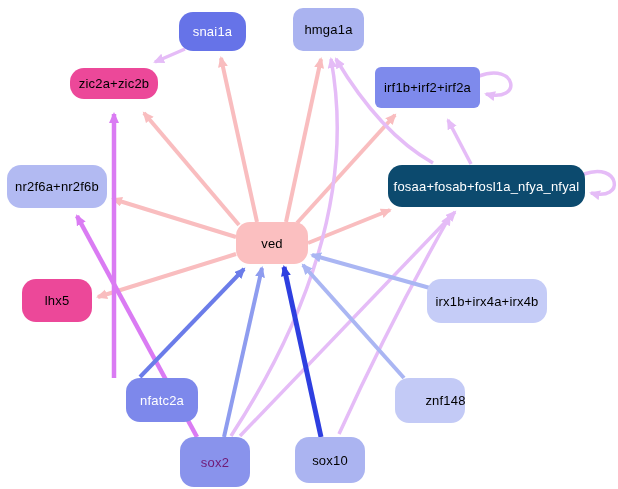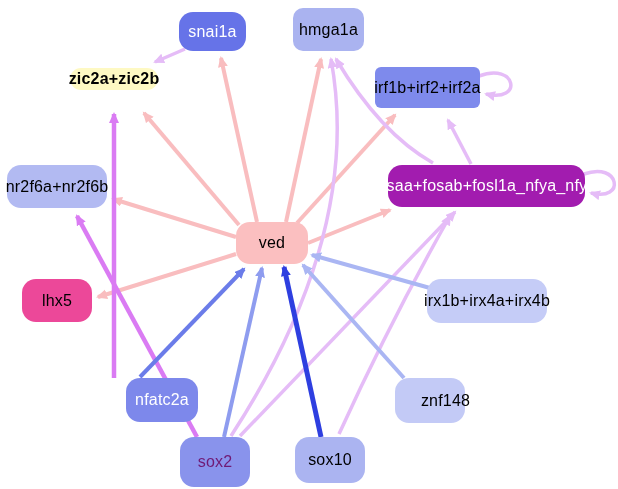--- a/index.html
+++ b/index.html
@@ -8,21 +8,21 @@
     width:618px;height:489px;
     background:#ffffff;
     font-family:"Liberation Sans", sans-serif;
     overflow:hidden;
   }
   #edges{position:absolute;left:0;top:0;}
   .node{
     position:absolute;
     display:flex;align-items:center;justify-content:center;
     border-radius:14px;
-    font-size:16px;
+    font-size:13px;
     line-height:1;
     letter-spacing:0.2px;
     box-sizing:border-box;
     cursor:default;
     white-space:nowrap;
   }
 </style>
 </head>
 <body>
 
@@ -74,30 +74,30 @@
       <path d="M 404 378 L 303 265" fill="none" stroke="#aab6f3" stroke-width="4" stroke-linecap="butt" marker-end="url(#ah6)"></path>
       <path d="M 430 288 L 312 255" fill="none" stroke="#aab6f3" stroke-width="4" stroke-linecap="butt" marker-end="url(#ah6)"></path>
     </svg>
 
 <div class="node" style="left: 179px; top: 12px; width: 67px; height: 39px; background: rgb(102, 115, 232); color: rgb(255, 255, 255);">
       <span>snai1a</span>
     </div>
     <div class="node" style="left: 293px; top: 8px; width: 71px; height: 43px; background: rgb(170, 179, 240); color: rgb(0, 0, 0); border-radius: 10px;">
       <span>hmga1a</span>
     </div>
-    <div class="node" style="left: 70px; top: 68px; width: 88px; height: 22px; background: #fef9c3; color: rgb(0, 0, 0); font-weight: bold;">
+    <div class="node" style="left: 70px; top: 68px; width: 88px; height: 31px; background: #ec4899; color: rgb(0, 0, 0);">
       <span>zic2a+zic2b</span>
     </div>
     <div class="node" style="left: 375px; top: 67px; width: 105px; height: 41px; background: rgb(126, 138, 236); color: rgb(0, 0, 0); border-radius: 6px;">
       <span>irf1b+irf2+irf2a</span>
     </div>
     <div class="node" style="left: 7px; top: 165px; width: 100px; height: 43px; background: rgb(178, 186, 242); color: rgb(0, 0, 0);">
       <span>nr2f6a+nr2f6b</span>
     </div>
-    <div class="node" style="left: 388px; top: 165px; width: 197px; height: 42px; background: #a21caf; color: rgb(255, 255, 255);">
+    <div class="node" style="left: 388px; top: 165px; width: 197px; height: 42px; background: #0c4a6e; color: rgb(255, 255, 255);">
       <span>fosaa+fosab+fosl1a_nfya_nfyal</span>
     </div>
     <div class="node" style="left: 236px; top: 222px; width: 72px; height: 42px; background: rgb(251, 191, 192); color: rgb(0, 0, 0);">
       <span>ved</span>
     </div>
     <div class="node" style="left: 22px; top: 279px; width: 70px; height: 43px; background: #ec4899; color: rgb(0, 0, 0);">
       <span>lhx5</span>
     </div>
     <div class="node" style="left: 427px; top: 279px; width: 120px; height: 44px; background: rgb(197, 204, 247); color: rgb(0, 0, 0);">
       <span>irx1b+irx4a+irx4b</span>

